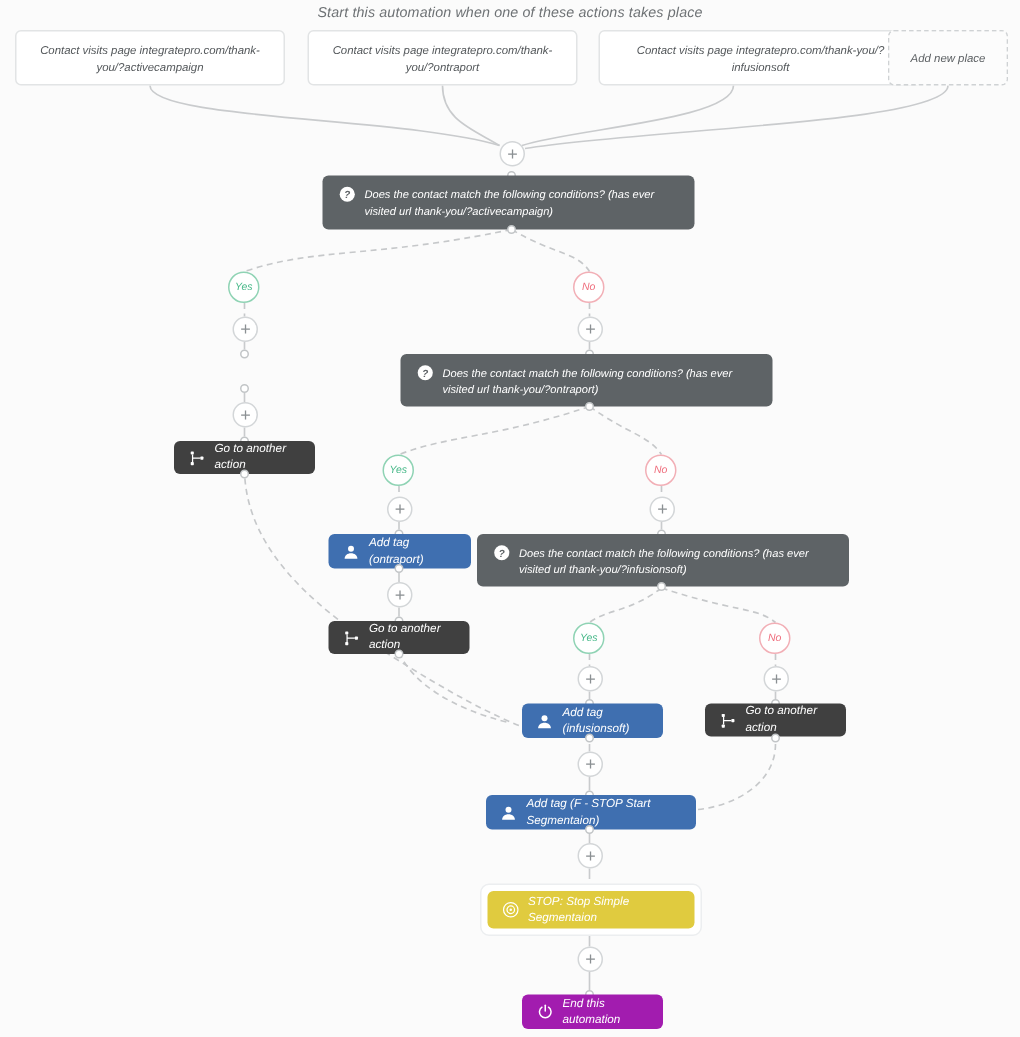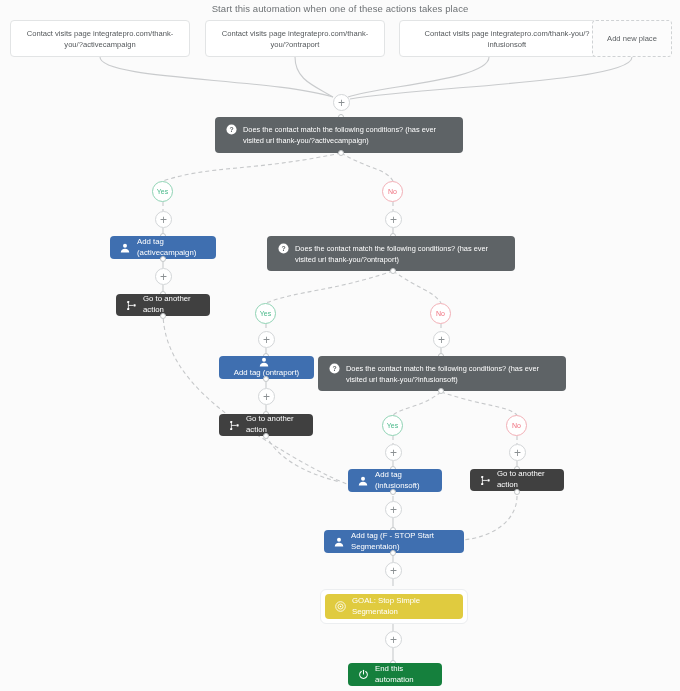--- a/index.html
+++ b/index.html
@@ -15,20 +15,21 @@
     font-family: "Liberation Sans", sans-serif;
     -webkit-font-smoothing: antialiased;
   }
 
   #canvas {
     position: absolute;
     left: 0; top: 0;
     width: 680px;
     height: 691px;
     background: #fbfbfb;
+    font-style: italic;
   }
 
   
   #links {
     position: absolute;
     left: 0; top: 0;
     width: 680px;
     height: 691px;
     pointer-events: none;
   }
@@ -152,21 +153,21 @@
     background: #5e6366;
     align-items: flex-start;
     padding: 7px 10px;
     font-size: 7.4px;
     line-height: 1.55;
   }
   .node.condition .icon { margin-top: -0.5px; }
   .node.tag  { background: #3f6fb0; }
   .node.goto { background: #404040; }
   .node.goal { background: #e0cb3f; }
-  .node.end  { background: #15803d; }
+  .node.end  { background: #a21caf; }
 
   .goal-wrap {
     position: absolute;
     box-sizing: border-box;
     background: #ffffff;
     border: 1px solid #eceef0;
     border-radius: 6px;
     padding: 4px;
   }
   .goal-wrap .node.goal {
@@ -272,29 +273,20 @@
   </div>
 
   <div class="plus-node" style="left:155px; top:211px;">
     <span class="glyph">+</span>
   </div>
   <div class="plus-node" style="left:385px; top:211px;">
     <span class="glyph">+</span>
   </div>
 
   <div class="edge-dot" style="left:160px; top:233px;"></div>
-  <div class="node tag" style="left:110px; top:236px; width:106px; height:23px;">
-    <span class="icon">
-      <svg width="12" height="12" viewBox="0 0 24 24" fill="#ffffff">
-        <circle cx="12" cy="7.5" r="4"></circle>
-        <path d="M3.5 21c0-4.7 3.8-7.5 8.5-7.5s8.5 2.8 8.5 7.5z"></path>
-      </svg>
-    </span>
-    <span class="label">Add tag (activecampaign)</span>
-  </div>
   <div class="edge-dot" style="left:160px; top:256px;"></div>
 
   <div class="plus-node" style="left:155px; top:268px;">
     <span class="glyph">+</span>
   </div>
 
   <div class="edge-dot" style="left:160px; top:291px;"></div>
   <div class="node goto" style="left:116px; top:294px; width:94px; height:22px;">
     <span class="icon">
       <svg width="11" height="11" viewBox="0 0 24 24" fill="#ffffff">
@@ -328,21 +320,21 @@
   </div>
 
   <div class="plus-node" style="left:258px; top:331px;">
     <span class="glyph">+</span>
   </div>
   <div class="plus-node" style="left:433px; top:331px;">
     <span class="glyph">+</span>
   </div>
 
   <div class="edge-dot" style="left:263px; top:353px;"></div>
-  <div class="node tag" style="left:219px; top:356px; width:95px; height:23px;flex-direction:column;">
+  <div class="node tag" style="left:219px; top:356px; width:95px; height:23px;">
     <span class="icon">
       <svg width="12" height="12" viewBox="0 0 24 24" fill="#ffffff">
         <circle cx="12" cy="7.5" r="4"></circle>
         <path d="M3.5 21c0-4.7 3.8-7.5 8.5-7.5s8.5 2.8 8.5 7.5z"></path>
       </svg>
     </span>
     <span class="label">Add tag (ontraport)</span>
   </div>
   <div class="edge-dot" style="left:263px; top:376px;"></div>
 
@@ -438,21 +430,21 @@
 
   <div class="goal-wrap" style="left:320px; top:589px; width:148px; height:35px;">
     <div class="node goal">
       <span class="icon">
         <svg width="11" height="11" viewBox="0 0 24 24">
           <circle cx="12" cy="12" r="10.5" fill="none" stroke="#ffffff" stroke-width="1.8"></circle>
           <circle cx="12" cy="12" r="5.5" fill="none" stroke="#ffffff" stroke-width="1.8"></circle>
           <circle cx="12" cy="12" r="1.8" fill="#ffffff"></circle>
         </svg>
       </span>
-      <span class="label">GOAL: Stop Simple Segmentaion</span>
+      <span class="label">STOP: Stop Simple Segmentaion</span>
     </div>
   </div>
 
   <div class="plus-node" style="left:385px; top:631px;">
     <span class="glyph">+</span>
   </div>
 
   <div class="edge-dot" style="left:390px; top:660px;"></div>
   <div class="node end" style="left:348px; top:663px; width:94px; height:23px;">
     <span class="icon">

